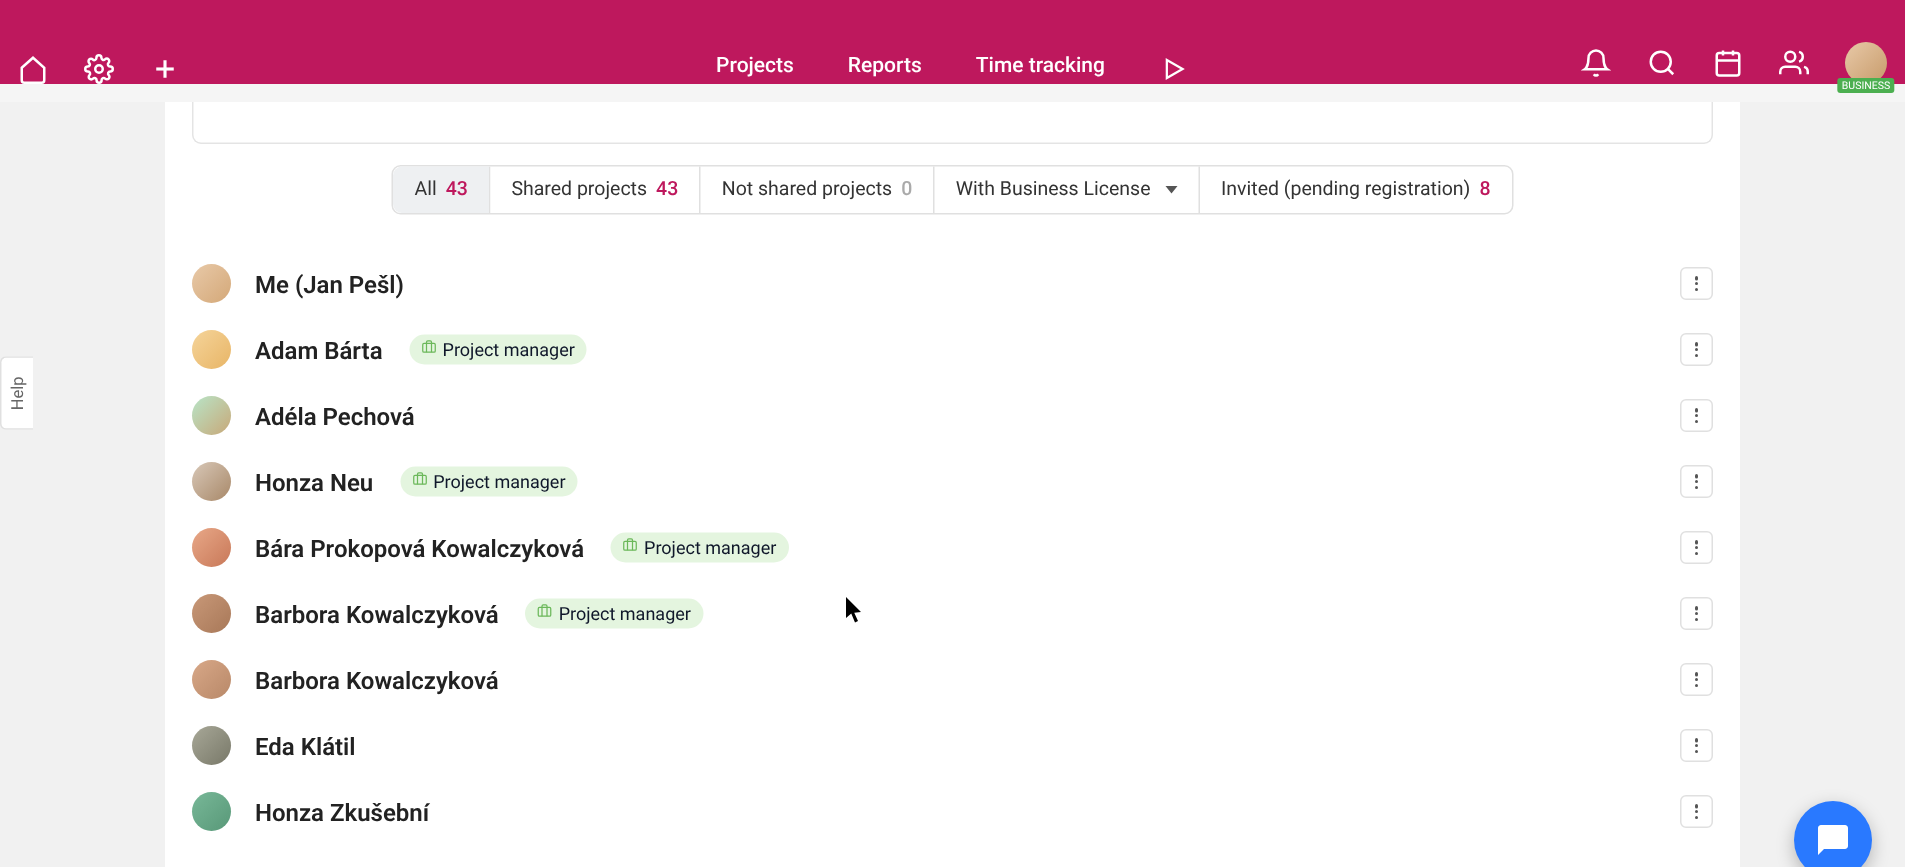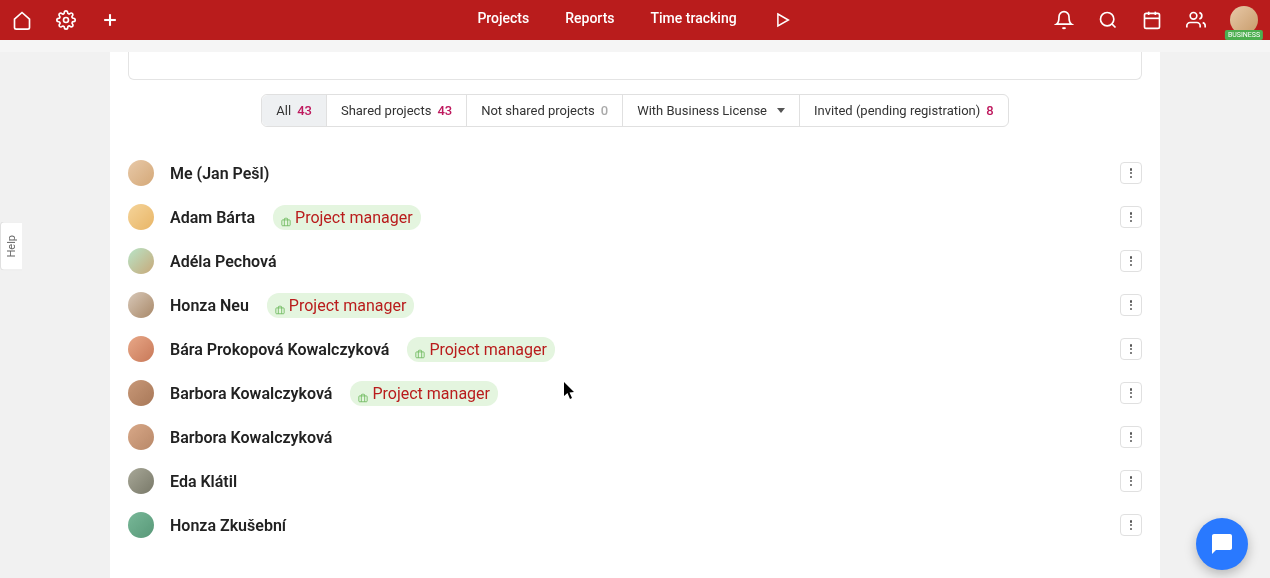--- a/index.html
+++ b/index.html
@@ -1,19 +1,19 @@
 <!DOCTYPE html>
 <html><head>
 <meta charset="utf-8">
 <style>
   * { box-sizing: border-box; margin: 0; padding: 0; }
   html, body { width: 1270px; height: 578px; font-family: -apple-system, BlinkMacSystemFont, "Segoe UI", Roboto, Arial, sans-serif; overflow: hidden; background: #f5f5f5; }
   
   
-  .header { background: #b91c1c; height: 40px; display: flex; align-items: center; padding: 0 12px; color: #fff; }
+  .header { background: #be185d; height: 56px; display: flex; align-items: flex-end; padding: 0 12px; color: #fff; }
   .header-left { display: flex; align-items: center; gap: 24px; }
   .header-icon { width: 20px; height: 20px; display: flex; align-items: center; justify-content: center; cursor: pointer; }
   .header-nav { display: flex; gap: 36px; position: absolute; left: 50%; transform: translateX(-50%); }
   .header-nav-item { font-size: 14px; font-weight: 500; cursor: pointer; }
   .header-right { margin-left: auto; display: flex; align-items: center; gap: 24px; }
   .avatar-header { width: 28px; height: 28px; border-radius: 50%; background: linear-gradient(135deg,#e8c9a8,#c79b6a); position: relative; }
   .avatar-header::after { content: attr(data-badge); position: absolute; bottom: -6px; left: 50%; transform: translateX(-50%); background: #4CAF50; color: #fff; font-size: 7px; padding: 1px 3px; border-radius: 2px; white-space: nowrap; }
   
   
   .page { background: #f1f1f1; width: 100%; height: calc(100% - 40px); display: flex; justify-content: center; position: relative; margin-top: 12px; }
@@ -31,21 +31,21 @@
   .filter-tab.active { background: #eef0f2; border-radius: 6px 0 0 6px; }
   .filter-count { color: #be185d; font-weight: 500; }
   .filter-count.zero { color: #aaa; }
   .caret { width: 0; height: 0; border-left: 4px solid transparent; border-right: 4px solid transparent; border-top: 5px solid #555; margin-left: 4px; }
   
   
   .user-list { padding-top: 8px; }
   .user-row { display: flex; align-items: center; gap: 16px; padding: 9px 4px; }
   .avatar { width: 26px; height: 26px; border-radius: 50%; flex-shrink: 0; }
   .user-name { font-size: 16px; font-weight: 600; color: #222; }
-  .role-badge { background: #E4F5DF; color: #b91c1c; font-size: 16px; padding: 3px 8px; border-radius: 12px; display: inline-flex; align-items: flex-end; gap: 4px; margin-left: 2px; }
+  .role-badge { background: #E4F5DF; color: #0f172a; font-size: 12px; padding: 3px 8px; border-radius: 12px; display: inline-flex; align-items: flex-start; gap: 4px; margin-left: 2px; }
   .role-icon { width: 10px; height: 10px; }
   .row-spacer { flex: 1; }
   .more-btn { width: 22px; height: 22px; border: 1px solid #e0e0e0; border-radius: 4px; display: flex; align-items: center; justify-content: center; cursor: pointer; background:#fff; }
   .dots { width: 2.5px; height: 10px; display: flex; flex-direction: column; justify-content: space-between; }
   .dots span { width: 2.5px; height: 2.5px; background: #555; border-radius: 50%; }
   
   
   .av0 { background: linear-gradient(135deg,#e8c9a8,#d4a878); }
   .av1 { background: linear-gradient(135deg,#f5d49a,#e8b566); }
   .av2 { background: linear-gradient(135deg,#b8e5c8,#c8a878); }

